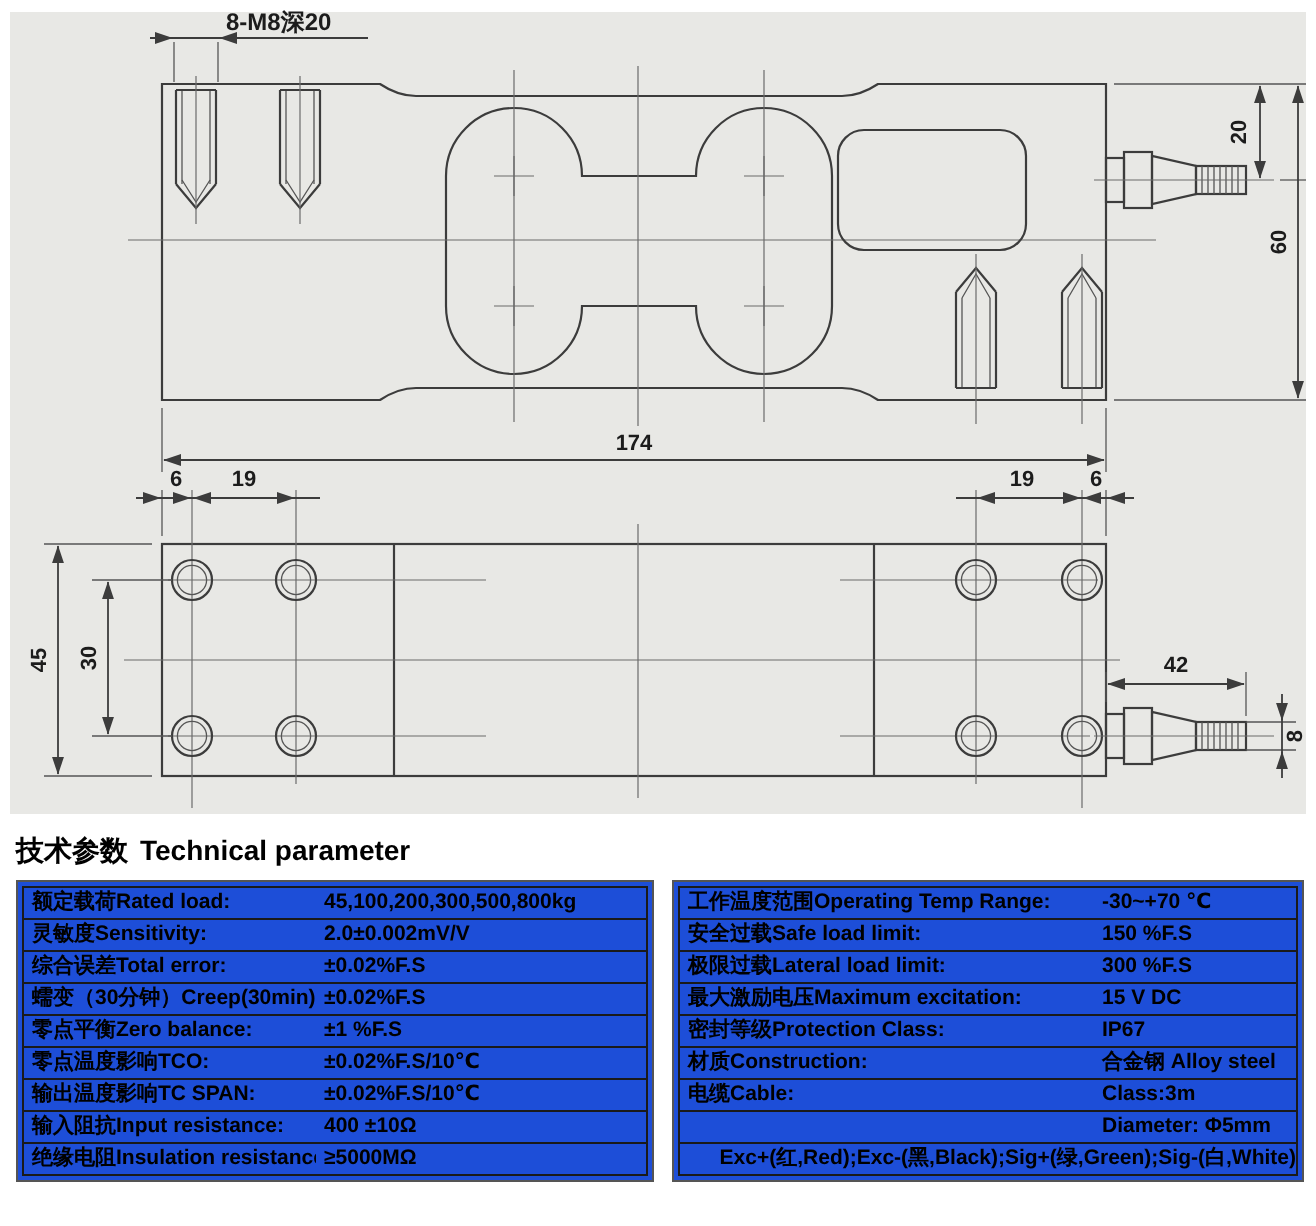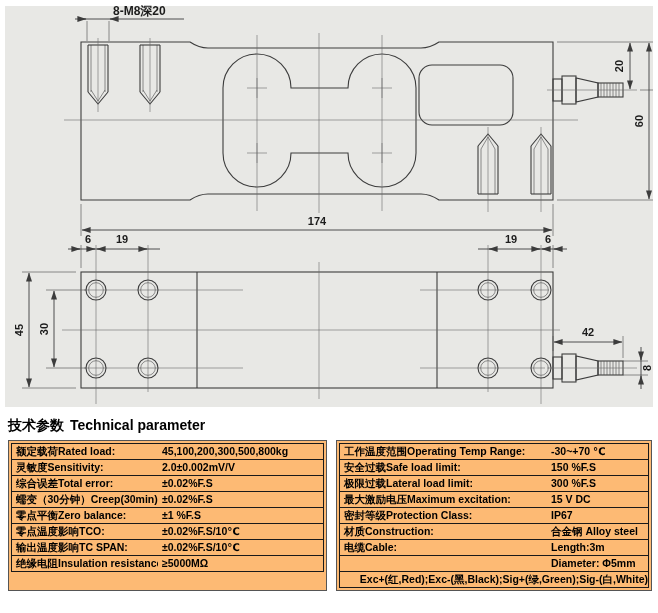--- a/index.html
+++ b/index.html
@@ -15,21 +15,21 @@
   .md{stroke:#3c3c3c;stroke-width:0.9;fill:none;}
   .cl{stroke:#6a6a6a;stroke-width:0.6;fill:none;}
   .thin{stroke:#555;stroke-width:0.65;fill:none;}
   .dtxt{font:bold 11px "Liberation Sans","DejaVu Sans",sans-serif;fill:#1c1c1c;}
   .ctxt{font:bold 12px "Liberation Sans","DejaVu Sans",sans-serif;fill:#1c1c1c;}
 
   .title-row{margin:9px 0 5px 8px;font:bold 14px "Liberation Sans","DejaVu Sans",sans-serif;color:#000;}
   .title-row .en{margin-left:6px;}
 
   .tables{display:flex;gap:9px;margin:0 6px 0 8px;}
-  .tframe{border:1px solid #555;background:#fdba74;padding:2px;box-sizing:border-box;}
+  .tframe{border:1px solid #555;background:#1d4ed8;padding:2px;box-sizing:border-box;}
   .tframe.left{width:320px;}
   .tframe.right{width:317px;}
   table.params{width:100%;border-collapse:collapse;border:1.2px solid #1a1a1a;table-layout:fixed;}
   table.params td{
     border-top:1px solid #1a1a1a;
     font:bold 10.5px "Liberation Sans","DejaVu Sans",sans-serif;
     color:#000;padding:1px 0 1px 4px;height:13px;line-height:13px;
     white-space:nowrap;overflow:hidden;
   }
   table.params tr:first-child td{border-top:none;}
@@ -236,20 +236,24 @@
               </tr>
           <tr>
                 <td class="lbl">零点温度影响TCO:</td>
                 <td class="val">±0.02%F.S/10℃</td>
               </tr>
           <tr>
                 <td class="lbl">输出温度影响TC SPAN:</td>
                 <td class="val">±0.02%F.S/10℃</td>
               </tr>
           <tr>
+                <td class="lbl">输入阻抗Input resistance:</td>
+                <td class="val">400 ±10Ω</td>
+              </tr>
+          <tr>
                 <td class="lbl">绝缘电阻Insulation resistance:</td>
                 <td class="val">≥5000MΩ</td>
               </tr>
         </tbody>
           </table>
       </div>
       <div class="tframe right">
         <table class="params">
           <tbody>
               <tr>
@@ -271,21 +275,21 @@
           <tr>
                 <td class="lbl">密封等级Protection Class:</td>
                 <td class="val">IP67</td>
               </tr>
           <tr>
                 <td class="lbl">材质Construction:</td>
                 <td class="val">合金钢 Alloy steel</td>
               </tr>
           <tr>
                 <td class="lbl">电缆Cable:</td>
-                <td class="val">Length:3m</td>
+                <td class="val">Class:3m</td>
               </tr>
           <tr>
                 <td class="lbl"></td>
                 <td class="val">Diameter: Φ5mm</td>
               </tr>
           <tr>
                 <td class="wiring" colspan="2">Exc+(红,Red);Exc-(黑,Black);Sig+(绿,Green);Sig-(白,White)</td>
               </tr>
         </tbody>
           </table>

